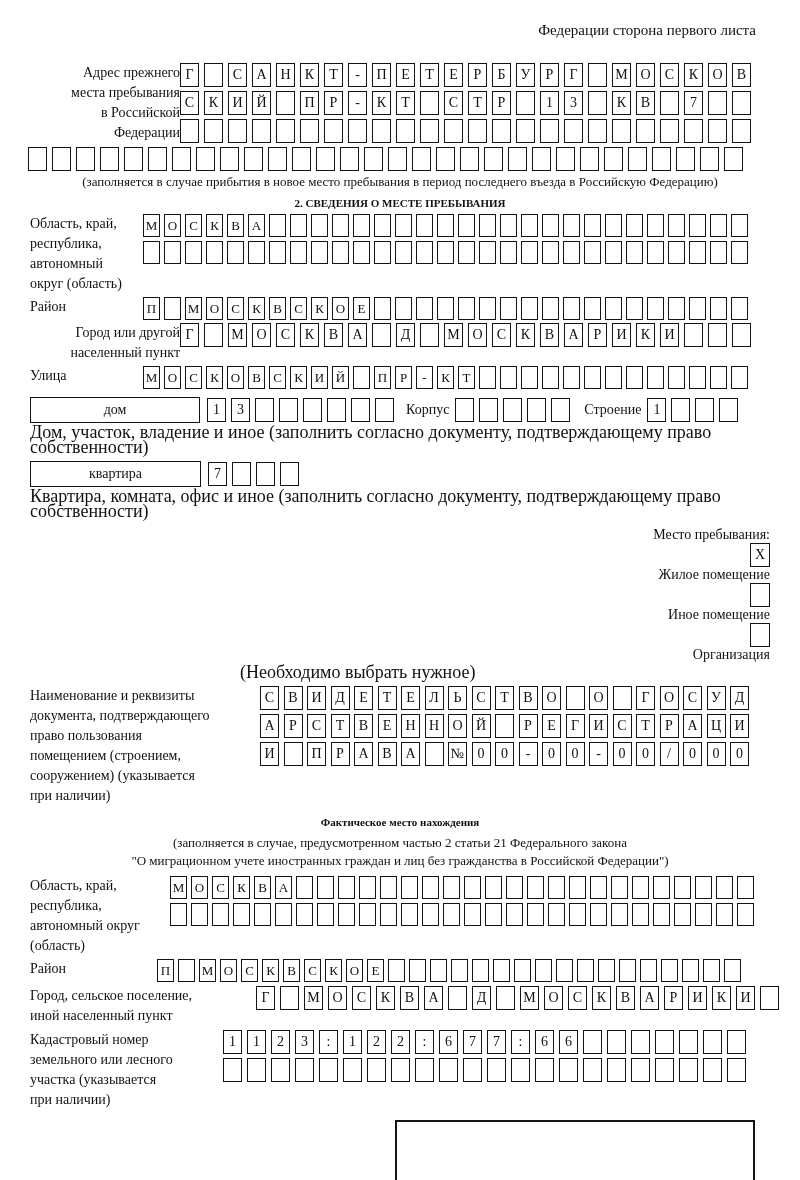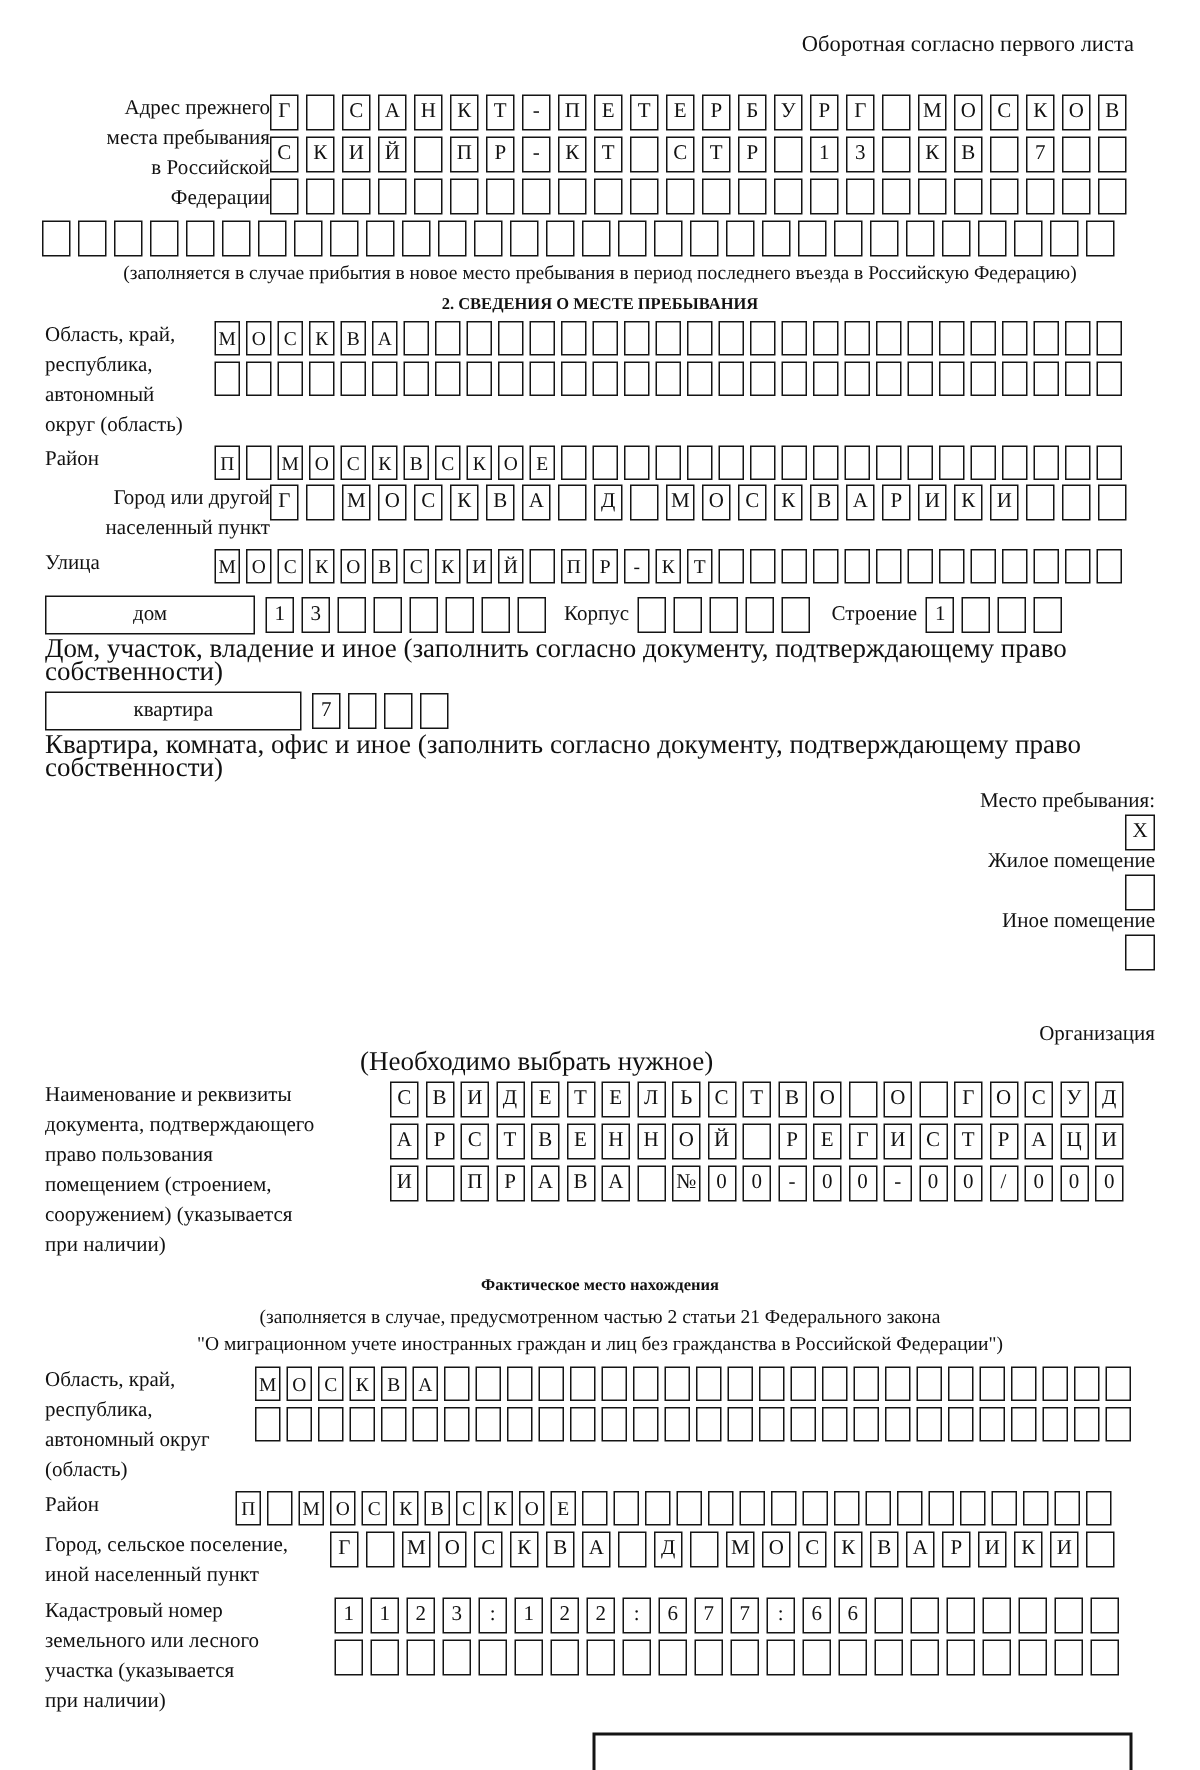--- a/index.html
+++ b/index.html
@@ -55,21 +55,21 @@
   .stay-row { display: flex; align-items: flex-end; margin-top: 8px; font-size: 14px; flex-direction: column; }
 
   .stamp-box { width: 360px; height: 172px; border: 2px solid #141414; margin-left: 365px; margin-top: 10px; }
   .stamp-caption { width: 380px; margin-left: 352px; text-align: center; font-size: 13px; line-height: 17px; margin-top: 5px; white-space: pre-line; }
 </style>
 </head>
 <body>
 
 <div class="page">
 
-  <div class="header-note">Оборотная согласно первого листа</div>
+  <div class="header-note">Федерации сторона первого листа</div>
 
   <div class="frow" style="margin-top:24px;">
     <div class="label lw150">Адрес прежнего
 места пребывания
 в Российской
 Федерации</div>
     <div class="gridcol">
       <div class="cells cw24">
           <span class="cell">Г</span>
           <span class="cell"></span>
@@ -352,21 +352,21 @@
         <span class="cell"></span>
         <span class="cell"></span>
         <span class="cell"></span>
         <span class="cell"></span>
         <span class="cell"></span>
         <span class="cell"></span>
       </div>
   </div>
 
   <div class="house-row" style="margin-top:8px;">
-    <div class="wide-box" style="width:140px;">дом</div>
+    <div class="wide-box" style="width:170px;">дом</div>
     <div class="cells cw24" style="margin-left:7px;">
         <span class="cell">1</span>
         <span class="cell">3</span>
         <span class="cell"></span>
         <span class="cell"></span>
         <span class="cell"></span>
         <span class="cell"></span>
         <span class="cell"></span>
         <span class="cell"></span>
       </div>
@@ -399,21 +399,21 @@
   </div>
   <div class="sub-note">Квартира, комната, офис и иное (заполнить согласно документу, подтверждающему право собственности)</div>
 
   <div class="stay-row">
     <span>Место пребывания:</span>
     <span class="cbox" style="margin-left:8px;">X</span>
     <span style="margin-left:8px;">Жилое помещение</span>
     <span class="cbox" style="margin-left:12px;"></span>
     <span style="margin-left:12px;">Иное помещение</span>
     <span class="cbox" style="margin-left:22px;"></span>
-    <span style="margin-left:22px;margin-top:35px;">Организация</span>
+    <span style="margin-left:22px;">Организация</span>
   </div>
   <div class="sub-note" style="margin-left:210px;">(Необходимо выбрать нужное)</div>
 
   <div class="frow" style="margin-top:6px;">
     <div class="label lw230">Наименование и реквизиты
 документа, подтверждающего
 право пользования
 помещением (строением,
 сооружением) (указывается
 при наличии)</div>
@@ -590,21 +590,21 @@
         <span class="cell"></span>
         <span class="cell"></span>
         <span class="cell"></span>
         <span class="cell"></span>
         <span class="cell"></span>
         <span class="cell"></span>
         <span class="cell"></span>
       </div>
   </div>
 
-  <div class="frow" style="margin-top:4px;">
+  <div class="frow" style="margin-top:4px;gap:36px;">
     <div class="label lw190">Город, сельское поселение,
 иной населенный пункт</div>
     <div class="cells cw24">
         <span class="cell">Г</span>
         <span class="cell"></span>
         <span class="cell">М</span>
         <span class="cell">О</span>
         <span class="cell">С</span>
         <span class="cell">К</span>
         <span class="cell">В</span>

